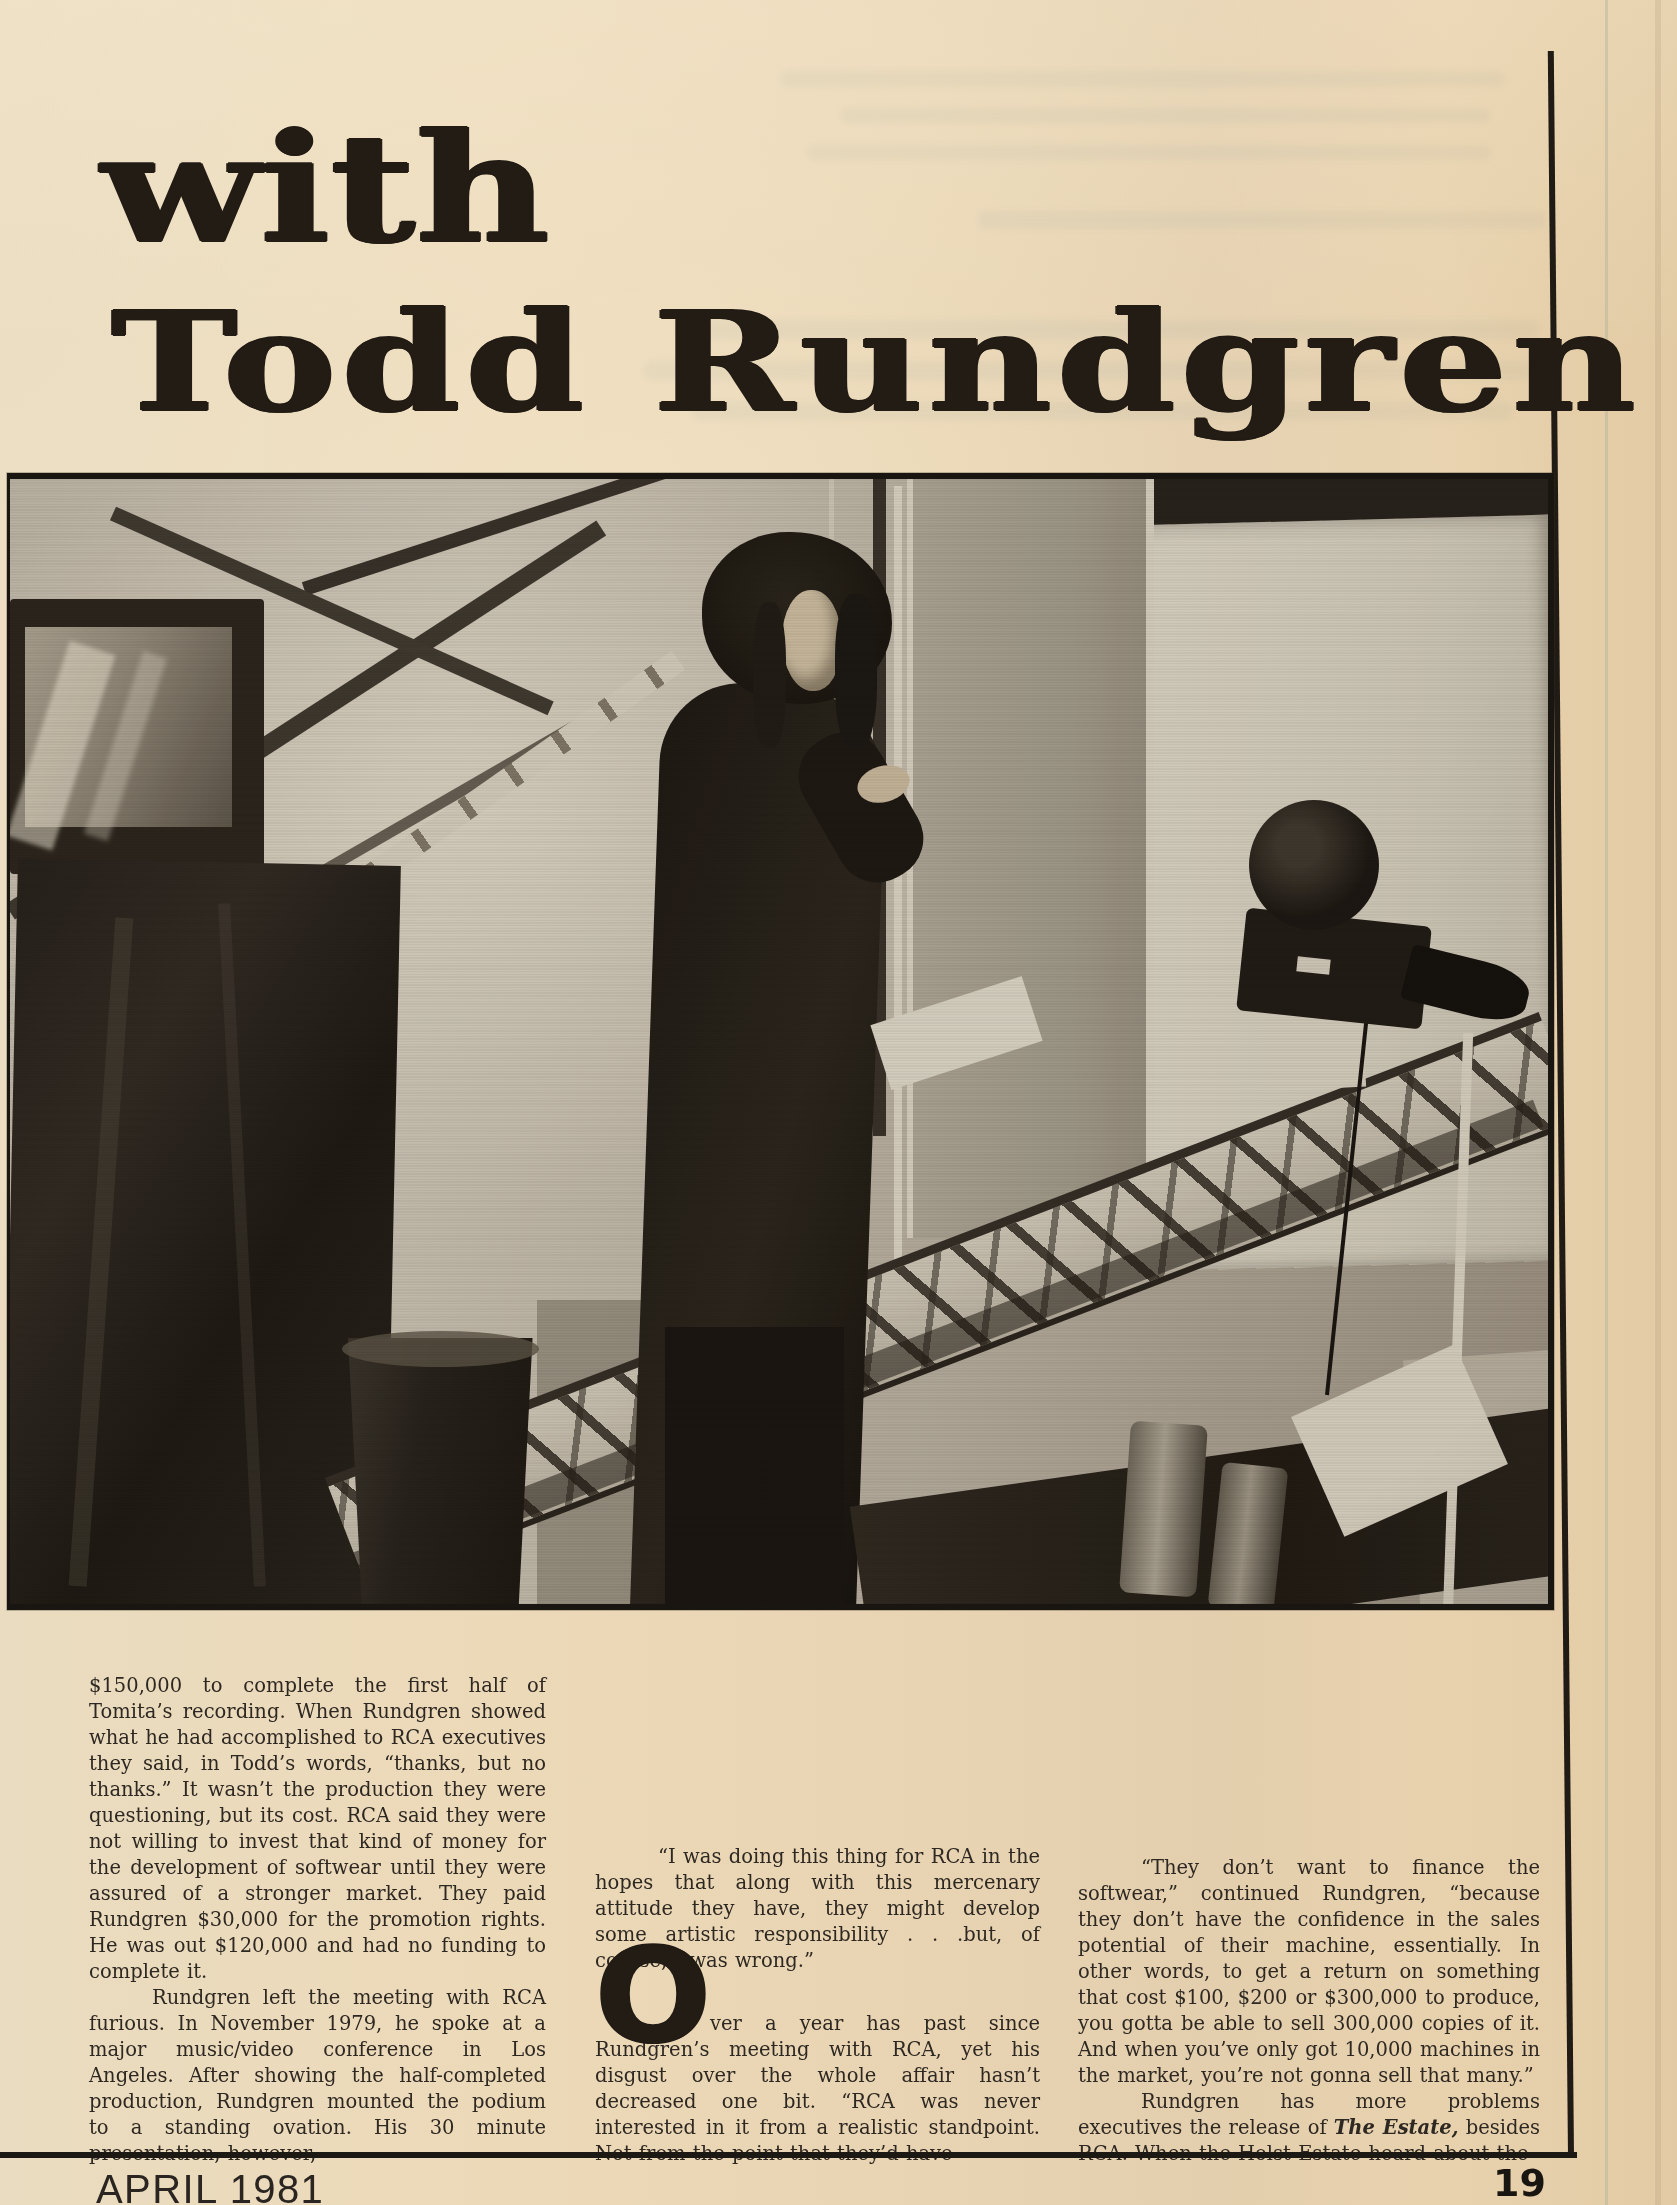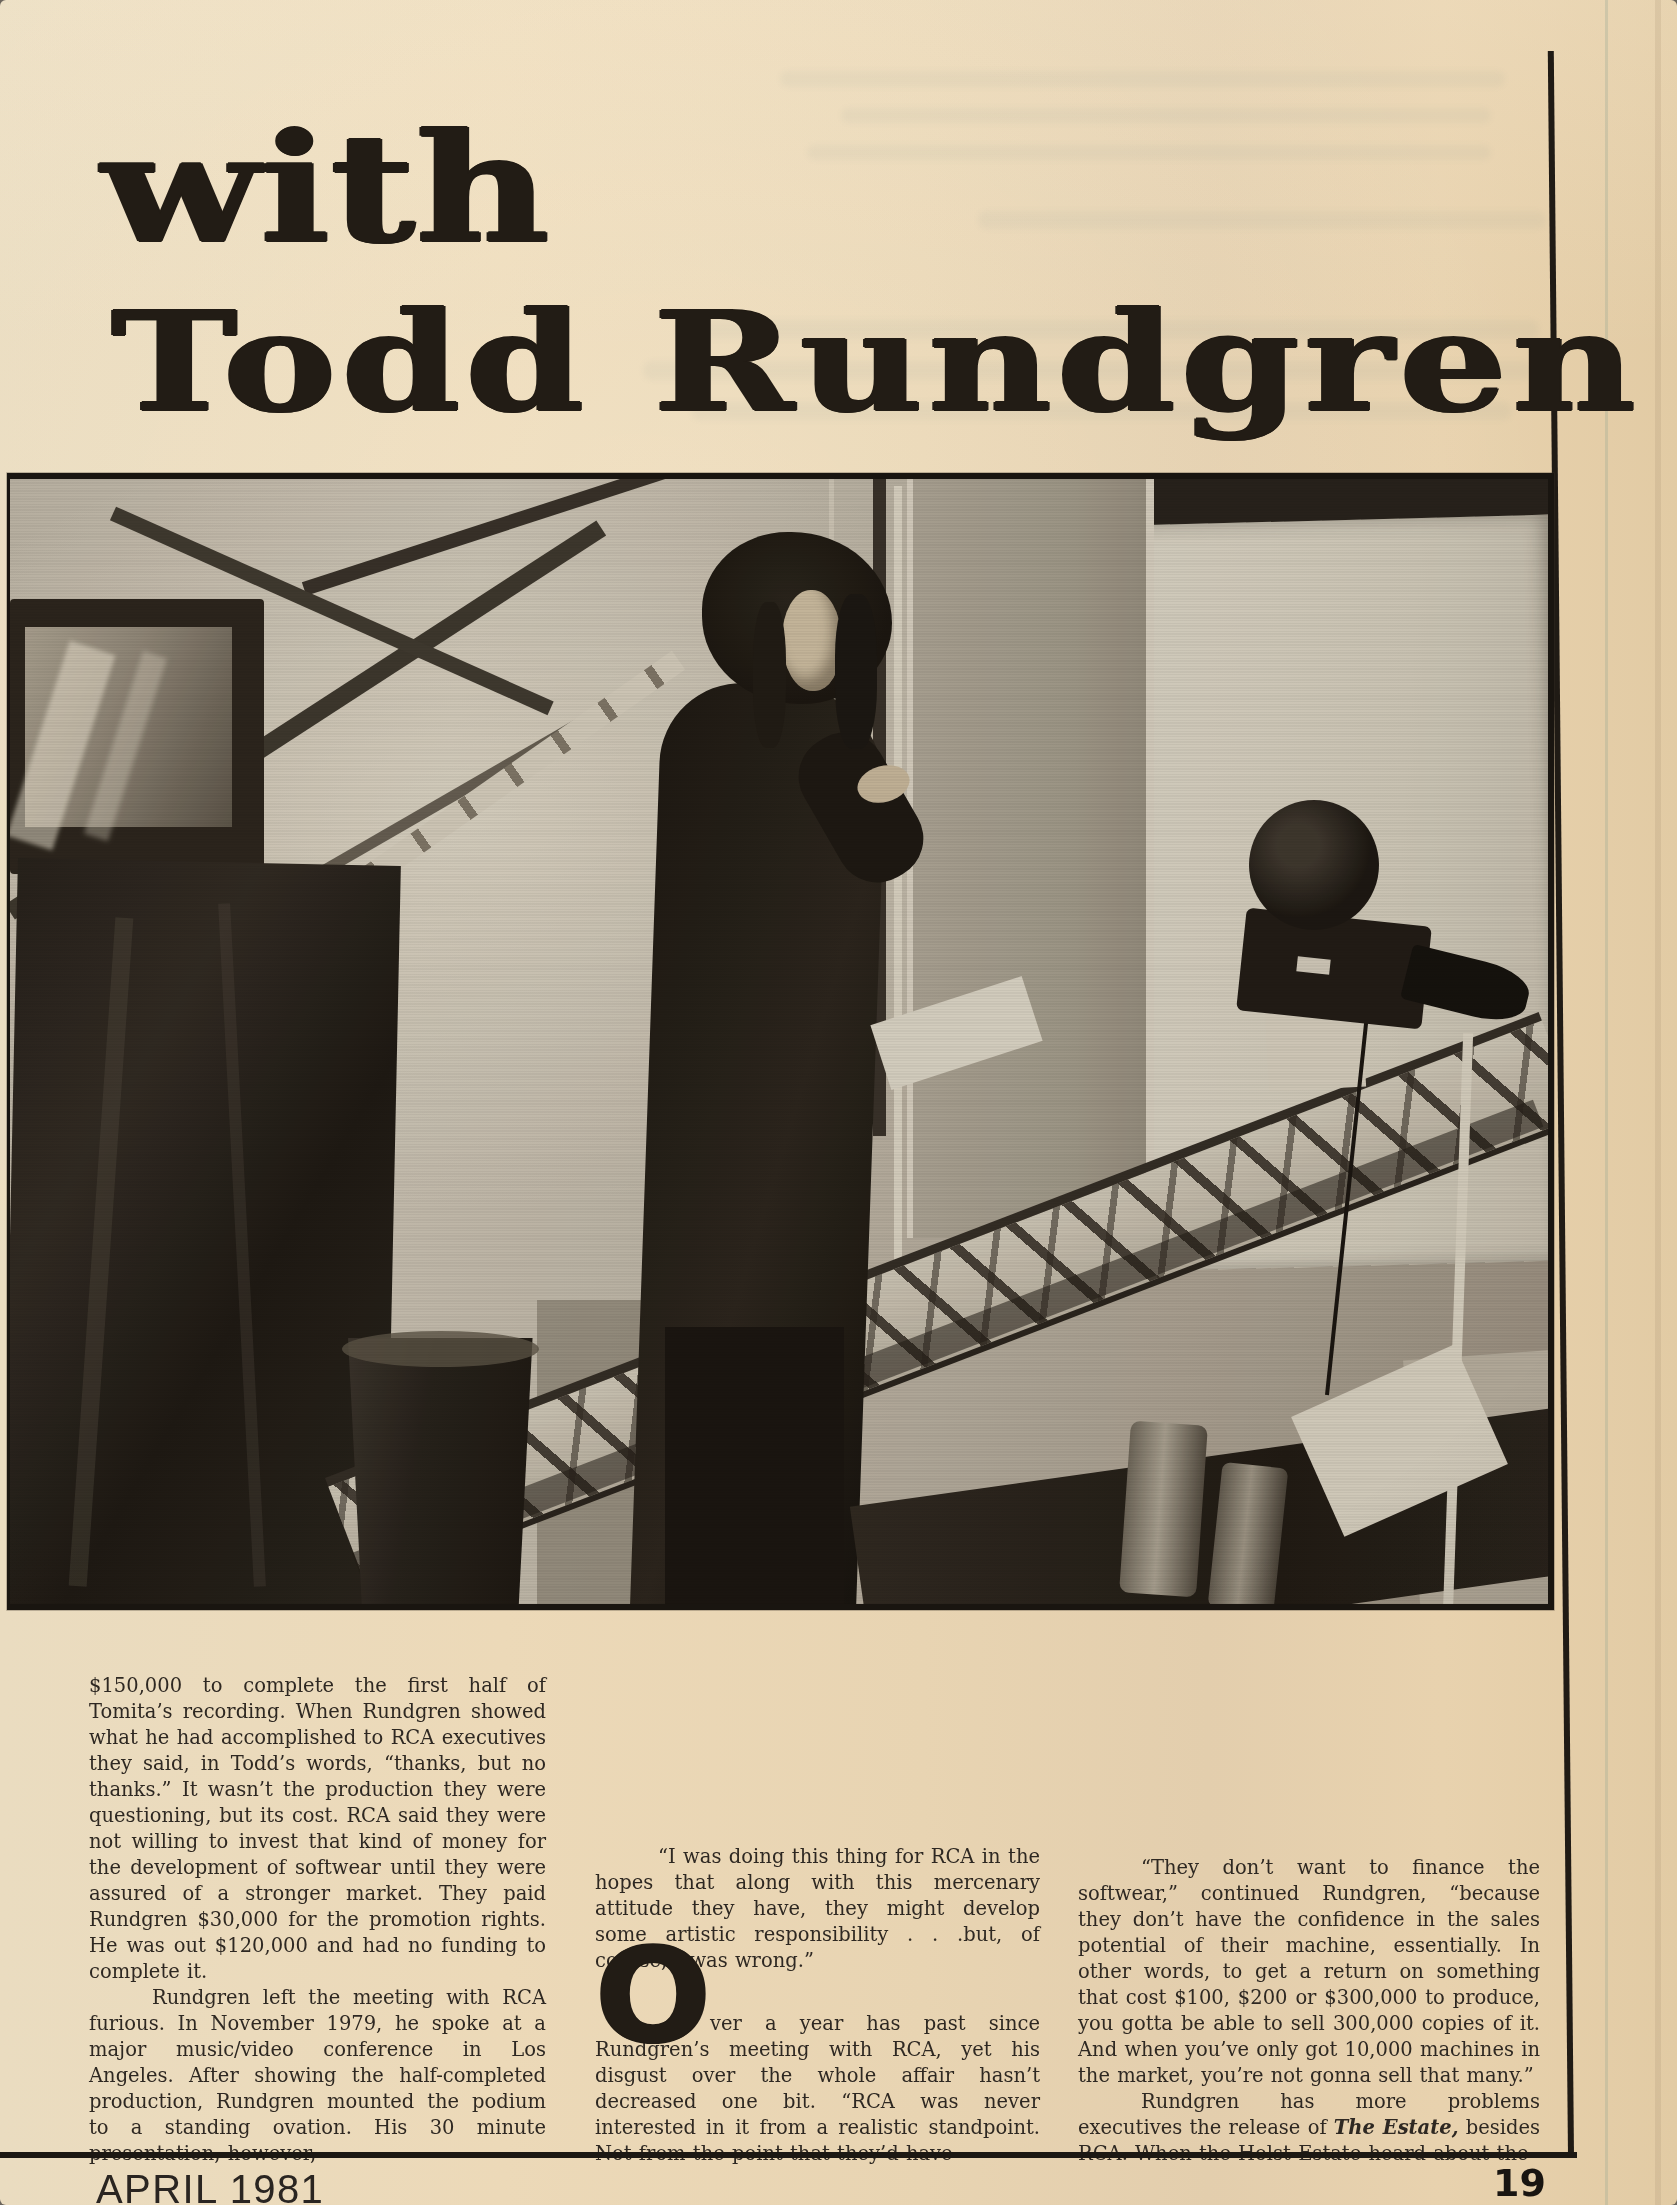--- a/index.html
+++ b/index.html
@@ -4,21 +4,20 @@
 <style>
   html,body{margin:0;padding:0;background:#6b655c;}
   .page{
     position:relative;width:1677px;height:2205px;overflow:hidden;
     font-family:"DejaVu Serif", serif;color:#2b2521;
     background:
       radial-gradient(90% 70% at 38% 28%, rgba(255,248,228,.28), transparent 62%),
       linear-gradient(180deg, rgba(252,242,220,.22), transparent 16%),
       linear-gradient(90deg,#eadcc0 0%,#ecd9b8 30%,#e8d4b2 55%,#e3cead 72%,#e8d2ae 86%,#e2cba4 100%),
       #e9d6b5;
-    border-radius: 6px;
   }
   
   .top-rule{position:absolute;left:0;top:70;width:2330;height:7.5px;background:#1d1913;
     transform:rotate(.22deg);transform-origin:left center;box-shadow:0 2.7px 0 rgba(255,250,235,.35);}
   .right-rule{position:absolute;left:1568px;top:51px;width:6.2px;height:2105px;background:#201b15;
     transform:rotate(-.55deg);transform-origin:bottom left;}
   .crease{position:absolute;top:0;height:2205px;}
   .crease-1{left:1605px;width:3.4px;background:rgba(150,165,145,.30);}
   .crease-2{left:1655px;width:6.2px;background:rgba(120,100,75,.12);}
   

